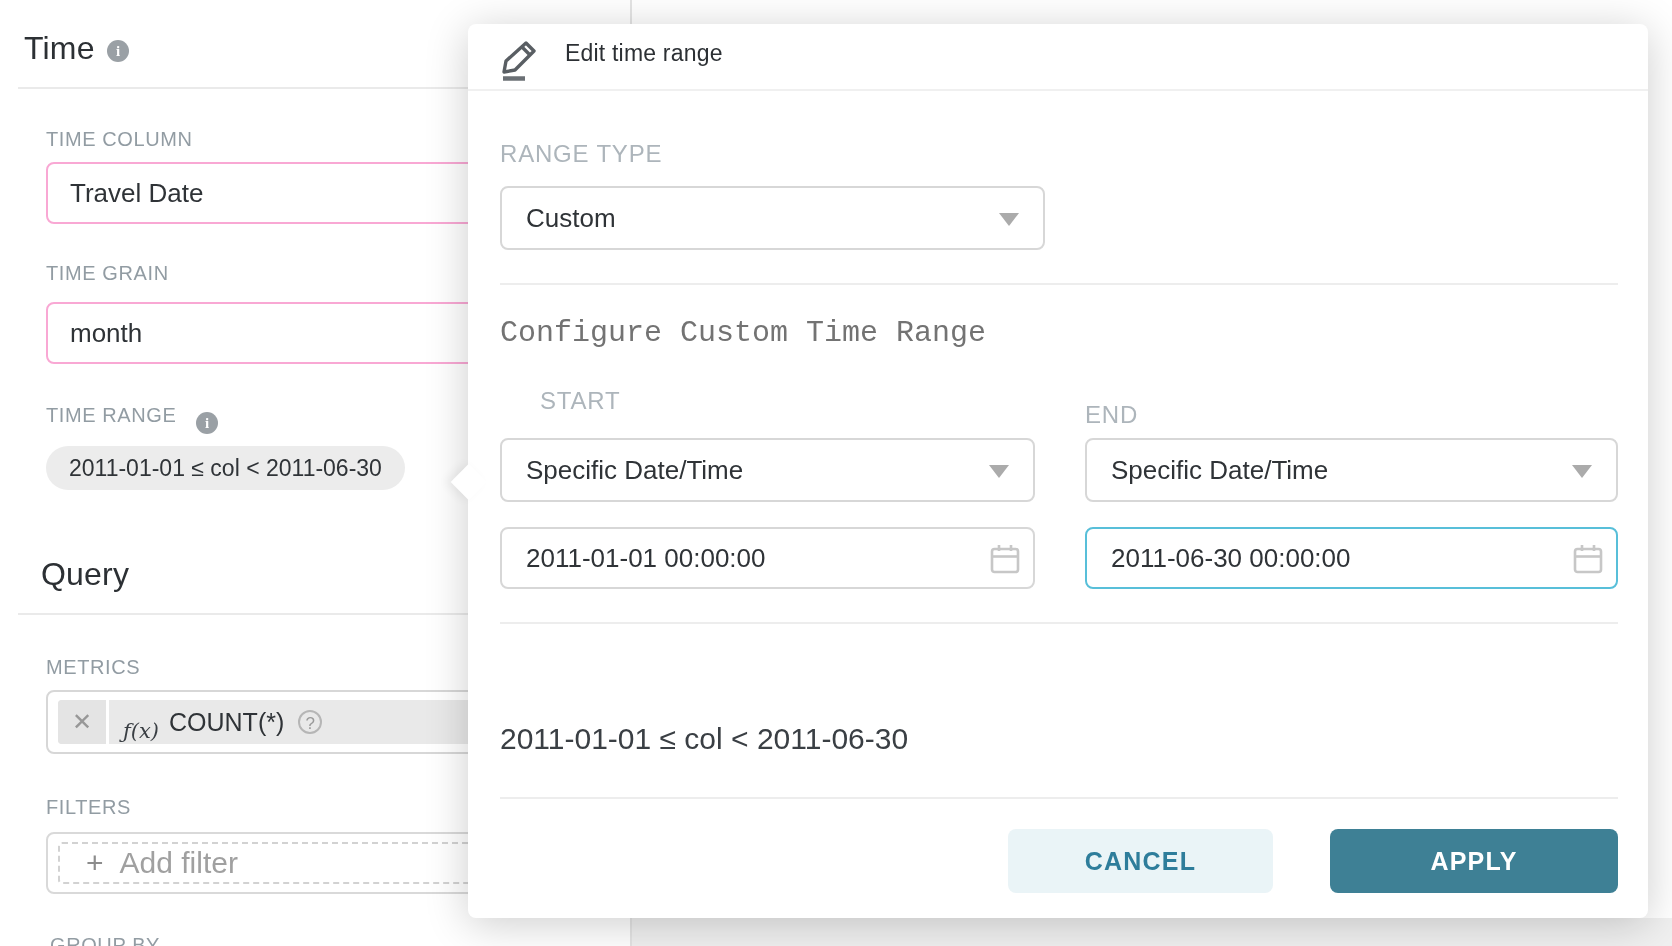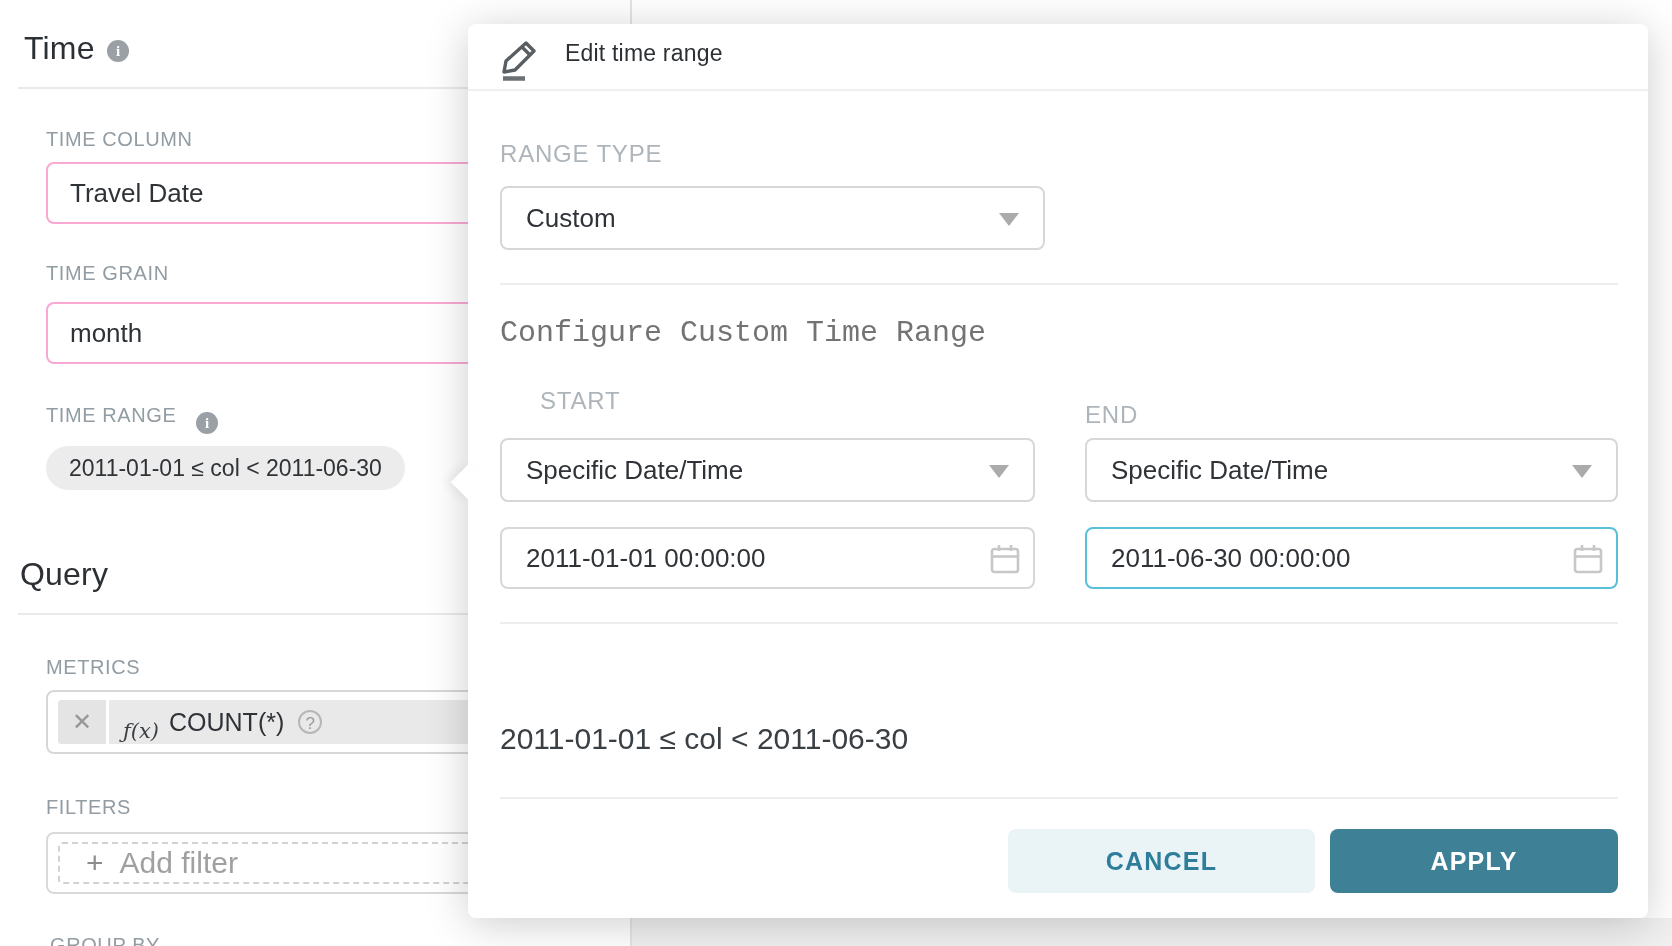--- a/index.html
+++ b/index.html
@@ -7,21 +7,21 @@
   .page{position:relative;width:1672px;height:946px;overflow:hidden;background:#fff;}
 
   
   .v-divider{position:absolute;left:630px;top:0;width:2px;height:946px;background:#e4e4e4;z-index:1;}
   .bottom-right-bg{position:absolute;left:632px;top:918px;width:1040px;height:28px;background:#f0f0f0;z-index:1;}
 
   
   .panel{position:absolute;left:0;top:0;width:630px;height:698px;background:#fff;z-index:2;}
   .section-title{position:absolute;font-size:32px;color:#2c3034;letter-spacing:.2px;}
   .t-title{left:24px;top:30px;}
-  .q-title{left:20px;top:556px;}
+  .q-title{left:41px;top:556px;}
   .h-rule{position:absolute;left:18px;width:567px;height:2px;background:#eaeaea;}
   .rule-time{top:87px;} .rule-query{top:613px;}
   .panel-label{position:absolute;font-size:20px;color:#929ca3;letter-spacing:.6px;}
   .lbl-tc{left:46px;top:128px;} .lbl-tg{left:46px;top:262px;}
   .lbl-tr{left:46px;top:404px;} .lbl-metrics{left:46px;top:656px;}
   .lbl-filters{left:46px;top:796px;} .lbl-groupby{left:50px;top:934px;}
   .info-badge{display:inline-block;position:absolute;width:22px;height:22px;border-radius:50%;
     background:#9aa0a5;color:#fff;font-size:15px;font-weight:700;text-align:center;line-height:22px;font-family:"Liberation Serif",serif;}
   .info-time{left:107px;top:40px;} .info-tr{left:196px;top:412px;}
   .sel-box{position:absolute;left:46px;width:539px;height:62px;border:2px solid #f9a8d4;border-radius:8px;
@@ -69,21 +69,21 @@
   .h-configure{left:32px;top:292px;} .h-actual{left:32px;top:636px;}
   .actual-value{position:absolute;left:32px;top:698px;font-size:30px;color:#3a3f44;}
   .dt-input{position:absolute;height:62px;border:2px solid #d7d7d7;border-radius:8px;box-sizing:border-box;
     font-size:26px;color:#2f3337;padding:0 60px 0 24px;font-family:"Liberation Sans","DejaVu Sans",sans-serif;background:#fff;outline:none;}
   .dt-start{left:32px;top:503px;width:535px;}
   .dt-end{left:617px;top:503px;width:533px;border-color:#58bfd9;}
   .cal-icon{position:absolute;top:518px;pointer-events:auto;}
   .cal-start{left:521px;} .cal-end{left:1104px;}
   .btn{position:absolute;top:805px;height:64px;border:none;border-radius:8px;font-size:25px;font-weight:700;
     letter-spacing:1.2px;font-family:"Liberation Sans","DejaVu Sans",sans-serif;cursor:pointer;}
-  .btn-cancel{left:540px;width:307px;}
+  .btn-cancel{left:540px;width:265px;}
   .btn-apply{left:862px;width:288px;color:#fff;}
 </style>
 </head>
 <body>
 
 <div class="page">
 
   <div class="v-divider"></div>
   <div class="bottom-right-bg"></div>
 

